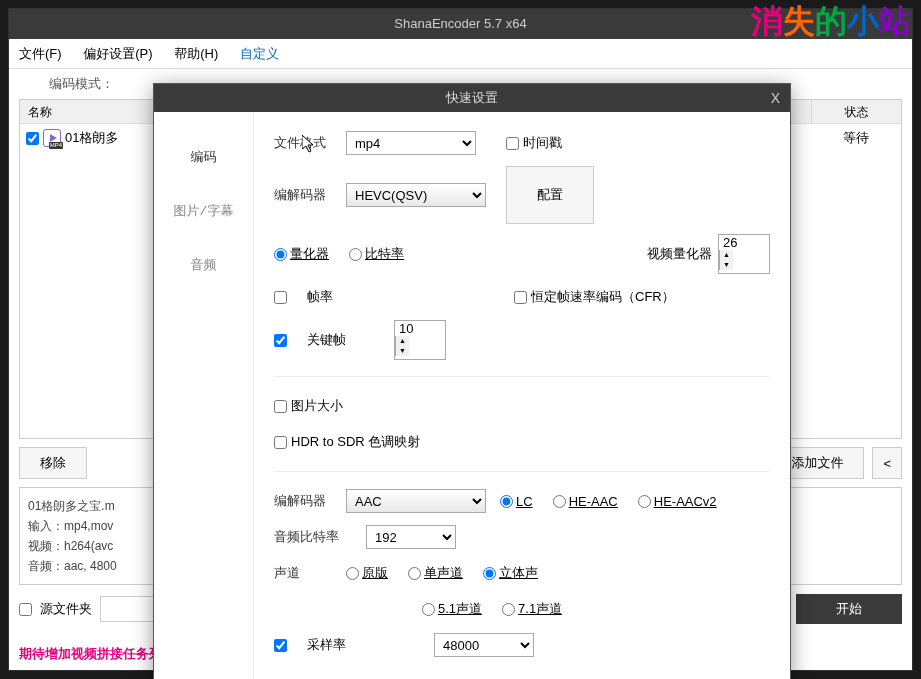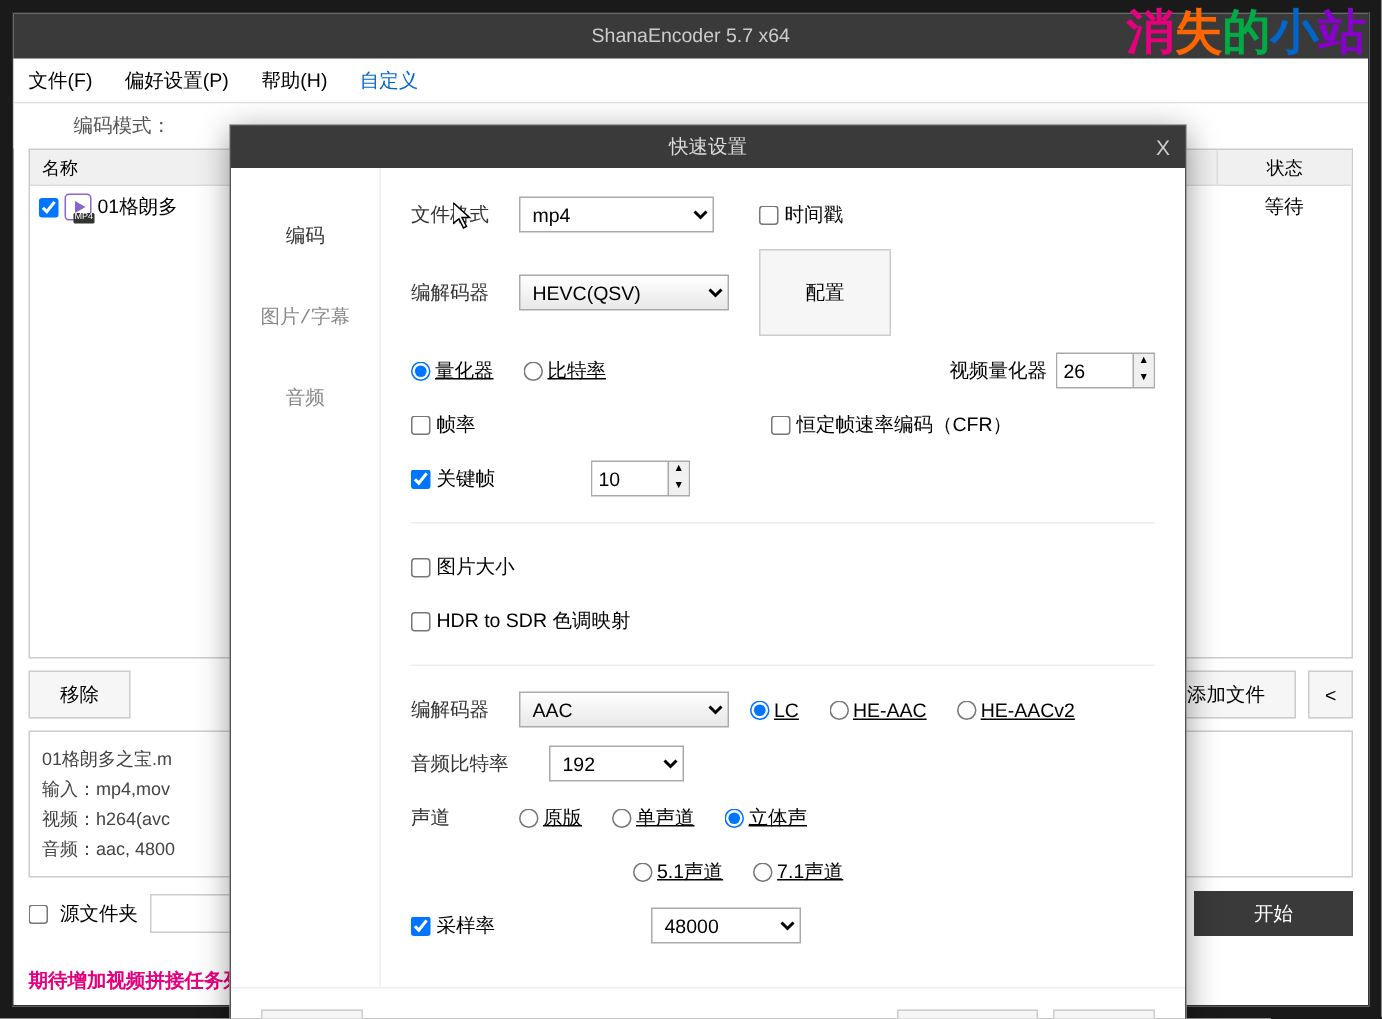--- a/index.html
+++ b/index.html
@@ -39,28 +39,28 @@
 .dialog { position: absolute; top: 83px; left: 153px; width: 638px; background: #fff; border: 1px solid #555; box-shadow: 0 4px 20px rgba(0,0,0,0.4); z-index: 10; }
 .dlg-title { background: #3a3a3a; color: #ddd; height: 28px; line-height: 28px; text-align: center; font-size: 13px; position: relative; }
 .dlg-close { position: absolute; right: 10px; top: 0; color: #ccc; cursor: pointer; font-size: 14px; }
 .dlg-body { display: flex; }
 .dlg-tabs { width: 100px; border-right: 1px solid #eee; padding-top: 18px; }
 .dlg-tab { text-align: center; padding: 18px 0; font-size: 13px; color: #888; cursor: pointer; font-family: Liberation Mono, monospace; }
 .dlg-tab.active { color: #333; }
 .dlg-panel { flex: 1; padding: 18px 20px; font-size: 13px; }
 .row { display: flex; align-items: center; margin-bottom: 10px; min-height: 26px; }
 .row .lbl { width: 72px; color: #333; }
-.row .lbl-chk { display: flex; align-items: center; gap: 4px; width: 120px; }
+.row .lbl-chk { display: flex; align-items: center; gap: 20px; width: 120px; }
 select, input.num { border: 1px solid #aaa; height: 24px; font-size: 13px; padding: 0 4px; background: #fff; }
 select { width: 130px; }
 select.codec { background: linear-gradient(#fff,#e8e8e8); width: 140px; }
 .radio-grp { display: flex; align-items: flex-end; gap: 6px; text-decoration: underline; }
 .radio-grp label { margin-right: 14px; display: flex; align-items: center; gap: 3px; }
 .cfgbtn { border: 1px solid #ccc; background: #f6f6f6; padding: 19px 30px; font-size: 13px; margin-left: 20px; }
-.spinner { display: inline-flex; border: 1px solid #aaa; height: 24px; }
+.spinner { display: inline-flex; border: 1px solid #aaa; height: 40px; flex-direction: column; }
 .spinner input { border: none; width: 50px; padding: 0 4px; font-size: 13px; }
 .spinner .arrows { width: 14px; display: flex; flex-direction: column; border-left: 1px solid #aaa; }
 .spinner .arrows div { flex: 1; font-size: 7px; text-align: center; line-height: 10px; background: #f0f0f0; cursor: pointer; }
 .sep { border-top: 1px solid #eee; margin: 16px 0; }
 .dlg-foot { display: flex; justify-content: space-between; padding: 14px 20px; border-top: 1px solid #eee; }
 .dlg-foot .right { display: flex; gap: 10px; }
 .cursor { position: absolute; top: 135px; left: 302px; z-index: 20; pointer-events: none; }
 </style>
 </head>
 <body>

